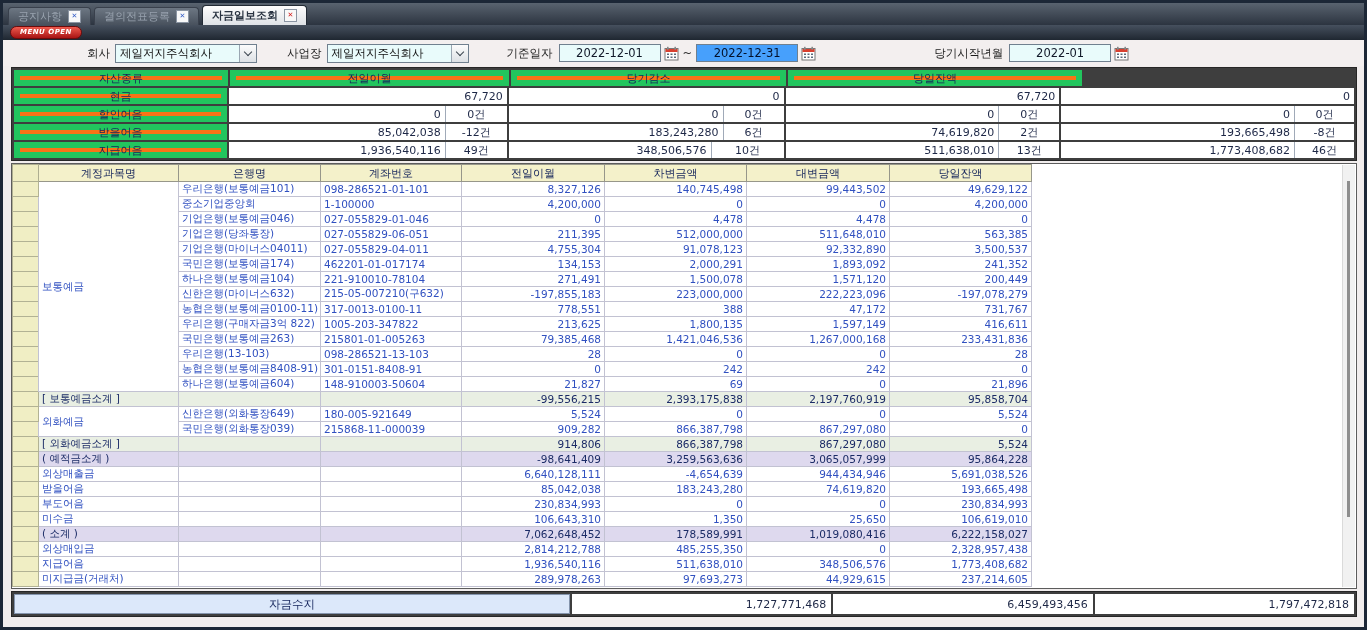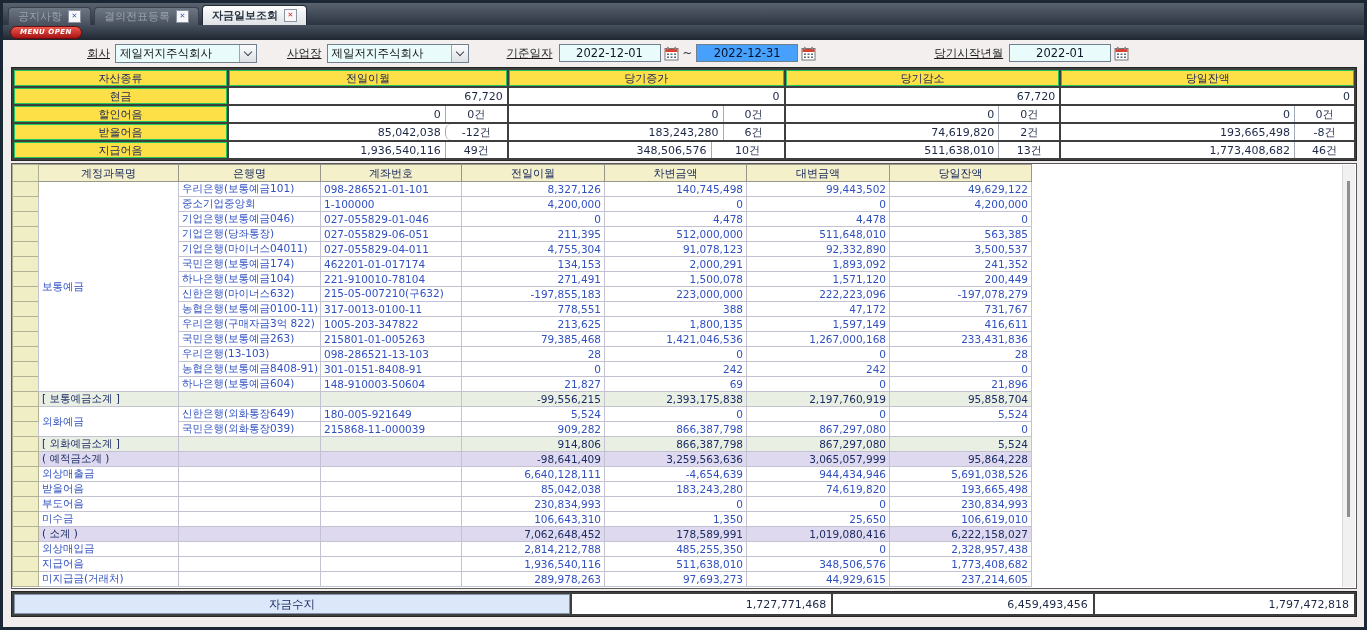--- a/index.html
+++ b/index.html
@@ -13,35 +13,35 @@
   .tab.active{background:linear-gradient(#fdfdfd,#dfe2e6);color:#2a3442;font-weight:bold;height:19px;border:1px solid #222a34;border-bottom:none;}
   .close{width:11px;height:11px;background:#f8f8f8;border:1px solid #8a94a2;font-size:7px;line-height:10px;text-align:center;color:#3a62c8;font-weight:bold;}
   .tab.active .close{color:#d42020;}
 
   
   .menubar{height:15px;background:linear-gradient(#46505e,#1f2731);display:flex;align-items:center;padding-left:7px;}
   .menu-open{background:linear-gradient(#ee5a4e,#a81414);border:1px solid #6e0a0a;border-radius:7px;color:#fff;font-size:7px;font-weight:bold;font-style:italic;padding:1px 9px 2px 9px;letter-spacing:.5px;cursor:pointer;}
 
   
   .filter-row{height:26px;display:flex;align-items:center;background:#f3efef;font-size:11.5px;color:#1c1c1c;}
-  .flabel{white-space:nowrap;text-decoration:underline;}
+  .flabel{white-space:nowrap;}
   .combo{width:142px;height:19px;border:1px solid #70808f;background:#e9fbfb;display:flex;align-items:stretch;box-sizing:border-box;}
   .combo .val{flex:1;padding-left:4px;font-size:11.5px;color:#101010;line-height:17px;white-space:nowrap;overflow:hidden;}
   .combo .btn{width:16px;border-left:1px solid #9aa6b2;background:linear-gradient(#fcfcfc,#dde1e5);display:flex;align-items:center;justify-content:center;cursor:pointer;}
   .chev{width:5px;height:5px;border-right:1.6px solid #3c4650;border-bottom:1.6px solid #3c4650;transform:rotate(45deg);margin-top:-3px;}
   .datebox{width:102px;height:18px;border:1px solid #70808f;background:#e9fbfb;text-align:center;font-size:11.5px;color:#101828;line-height:17px;box-sizing:border-box;}
   .datebox.selected{background:#47a0fc;color:#03112b;}
   .calbtn{margin-left:3px;width:15px;height:15px;cursor:pointer;display:inline-flex;}
   .tilde{margin:0 4px;color:#333;}
 
   
   .summary{margin:1px 7px 0 8px;background:#3e3e3e;border:1px solid #262626;padding:2px;display:flex;flex-direction:column;gap:2px;}
   .srow{display:flex;gap:2px;height:16px;}
   .scell{background:#fff;display:flex;align-items:center;box-sizing:border-box;font-size:11px;color:#1d2746;}
-  .shead,.srowlabel{background:#fde047;border:1px solid #22c55e;justify-content:center;color:#13235a;}
+  .shead,.srowlabel{background:#f97316;border:6px solid #22c55e;justify-content:center;color:#13235a;}
   .srowlabel{width:214px;}
   .ssec{display:flex;background:#fff;box-sizing:border-box;}
   .samt{flex:1;display:flex;align-items:center;justify-content:flex-end;padding-right:4px;font-size:11px;color:#1d2746;margin-left:8px;}
   .scnt{display:flex;align-items:center;justify-content:center;border-left:1px solid #a0aab8;font-size:11px;color:#1d2746;box-sizing:border-box;}
 
   
   .gridwrap{margin:2px 7px 0 8px;height:426px;background:#fff;border:1px solid #5c5c5c;position:relative;box-sizing:border-box;overflow:hidden;}
   table.grid{border-collapse:collapse;table-layout:fixed;width:1019px;}
   .grid th{height:16px;background:#f4f1ca;border:1px solid #97978a;color:#13235a;font-weight:normal;font-size:11px;padding:0;}
   .grid th.selh{background:#efedc2;border-color:#aeae90;}
@@ -146,21 +146,20 @@
           <rect x="6.5" y="10.5" width="2" height="1.5" fill="#5a6a7a"></rect>
           <rect x="10" y="10.5" width="2" height="1.5" fill="#5a6a7a"></rect>
         </svg>
     </span>
   </div>
 
   <div class="summary">
       <div class="srow">
         <div class="scell shead" style="width: 214px;">자산종류</div>
         <div class="scell shead" style="width: 279px;">전일이월</div>
-        <div class="scell shead" style="width: 276px;">당기증가</div>
         <div class="scell shead" style="width: 275px;">당기감소</div>
         <div class="scell shead" style="width: 294px;">당일잔액</div>
       </div>
       <div class="srow">
         <div class="scell srowlabel">현금</div>
         <div class="ssec" style="width: 279px;">
           <div class="samt">67,720</div>
         </div>
         <div class="ssec" style="width: 276px;">
           <div class="samt">0</div>
@@ -188,21 +187,21 @@
         </div>
         <div class="ssec" style="width: 294px;">
           <div class="samt">0</div>
           <div class="scnt" style="width: 60px;">0건</div>
         </div>
       </div>
       <div class="srow">
         <div class="scell srowlabel">받을어음</div>
         <div class="ssec" style="width: 279px;">
           <div class="samt">85,042,038</div>
-          <div class="scnt" style="width: 62px; border-radius: 6px;">-12건</div>
+          <div class="scnt" style="width: 62px;">-12건</div>
         </div>
         <div class="ssec" style="width: 276px;">
           <div class="samt">183,243,280</div>
           <div class="scnt" style="width: 61px;">6건</div>
         </div>
         <div class="ssec" style="width: 275px;">
           <div class="samt">74,619,820</div>
           <div class="scnt" style="width: 61px;">2건</div>
         </div>
         <div class="ssec" style="width: 294px;">

